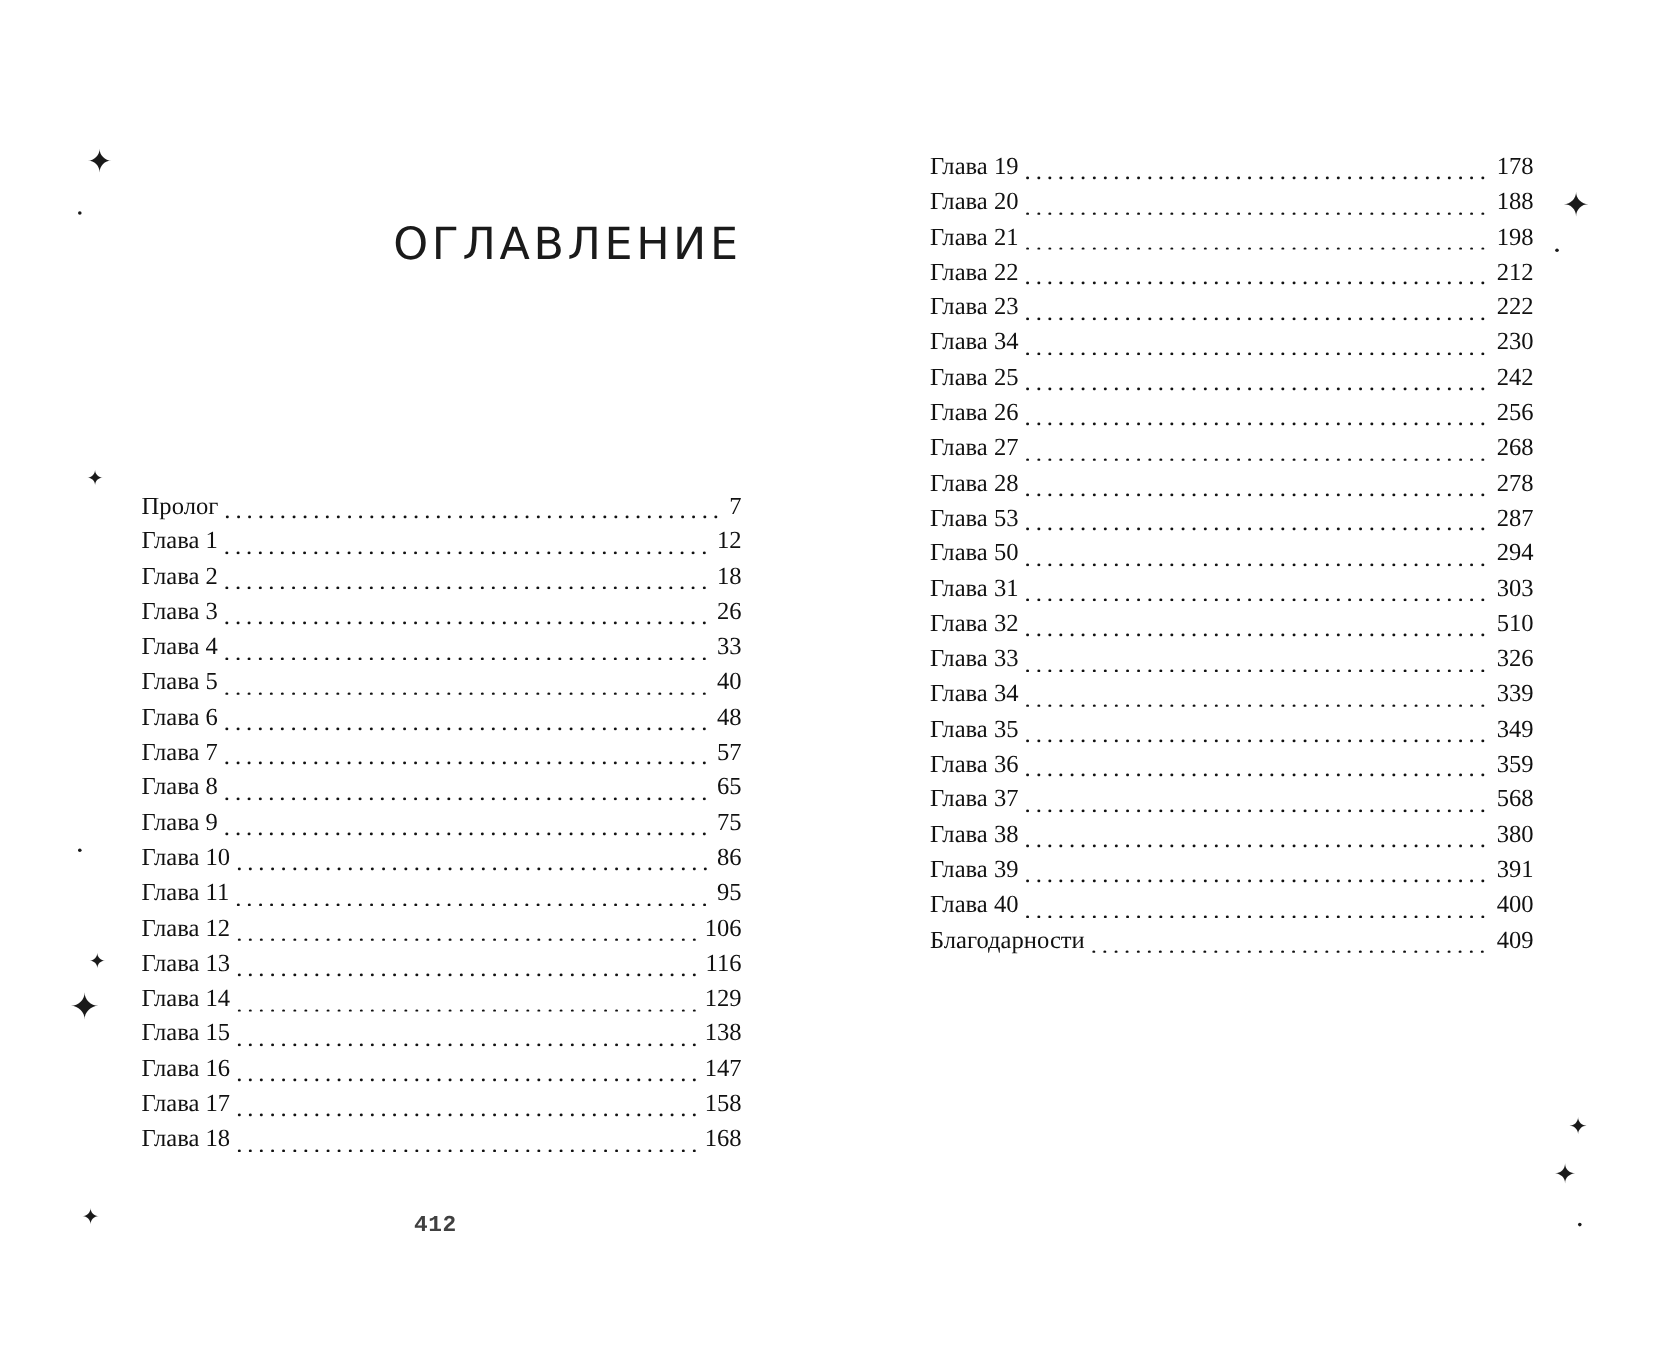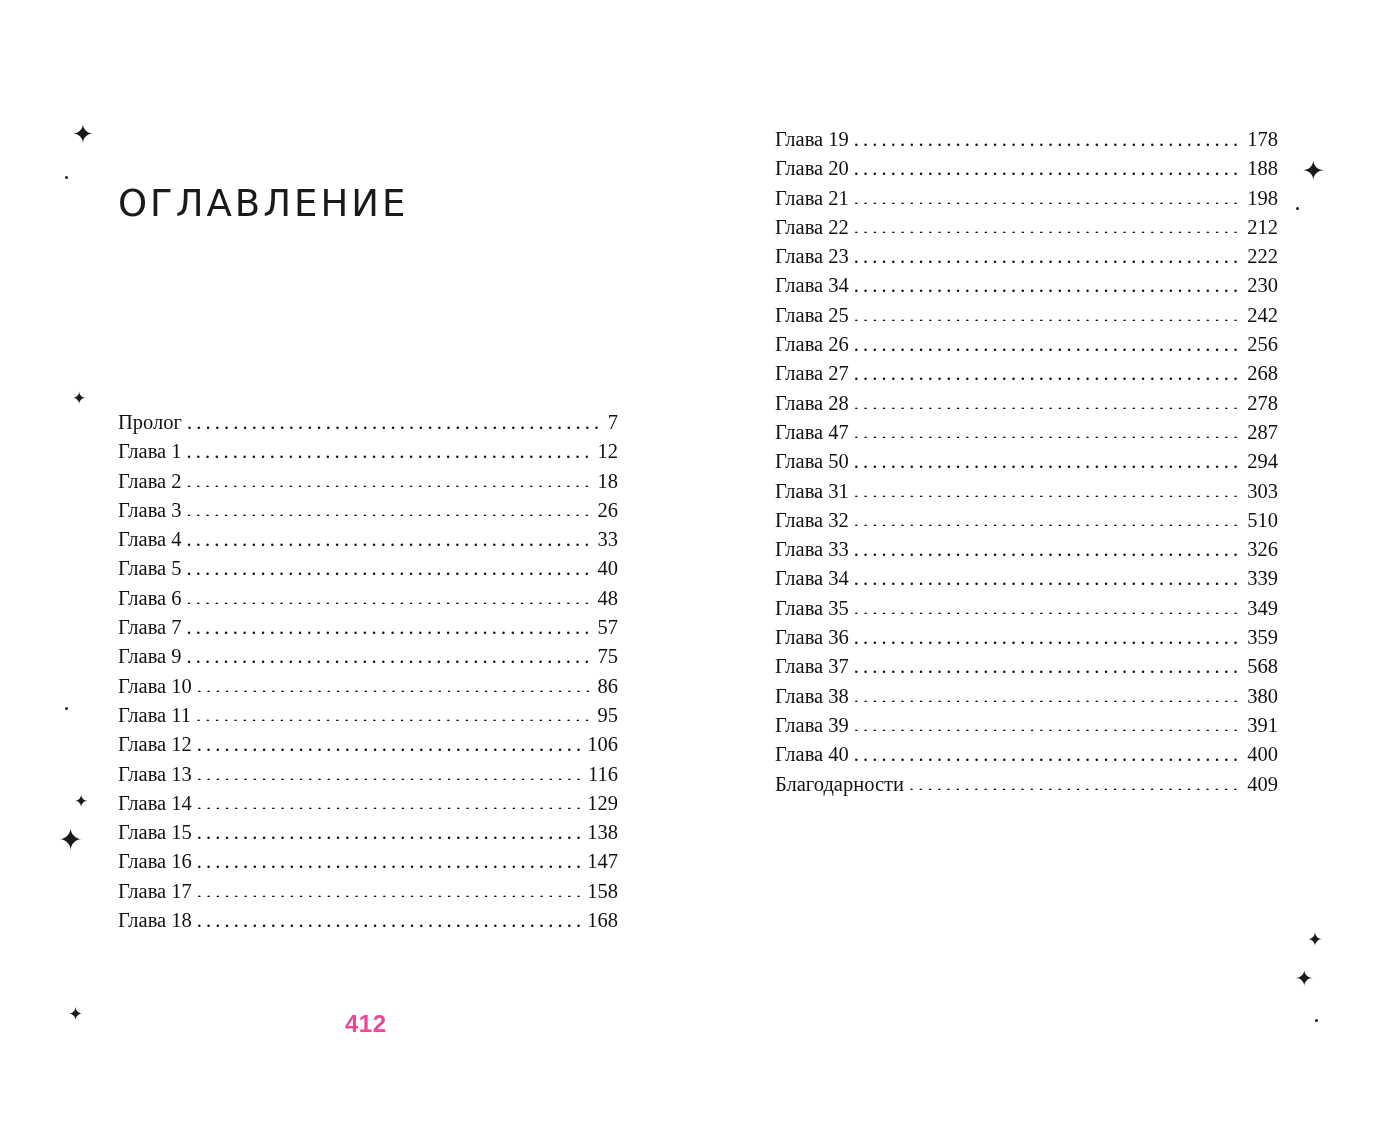--- a/index.html
+++ b/index.html
@@ -37,42 +37,42 @@
     position: absolute;
     left: 118px;
     top: 110px;
     width: 500px;
   }
   .toc-title {
     font-family: "DejaVu Sans", sans-serif;
     font-size: 37px;
     letter-spacing: 3px;
     color: #1a1a1a;
-    text-align: left;
+    text-align: right;
     margin: 0;
     padding-top: 72px;
     font-weight: 400;
   }
 
   .toc-list {
     position: absolute;
     left: 118px;
     top: 408px;
     width: 500px;
   }
   .toc-list-right {
     position: absolute;
     left: 775px;
     top: 125px;
     width: 503px;
   }
 
   .toc-row {
     display: flex;
-    align-items: flex-start;
+    align-items: center;
     font-size: 20.5px;
     line-height: 29.3px;
     white-space: nowrap;
   }
   .toc-label {
     flex: 0 0 auto;
     padding-right: 3px;
   }
   .toc-dots {
     flex: 1 1 auto;
@@ -93,24 +93,24 @@
   .toc-page {
     flex: 0 0 auto;
     padding-left: 3px;
     text-align: right;
   }
 
   .folio {
     position: absolute;
     left: 345px;
     top: 1010px;
-    font-family: Liberation Sans, sans-serif;
-    font-size: 24px;
+    font-family: Liberation Mono, monospace;
+    font-size: 19px;
     font-weight: bold;
-    color: #ec4899;
+    color: #404040;
     letter-spacing: 0.5px;
   }
 </style>
 </head>
 <body>
 
 <div class="page">
 
   <div id="decor-layer">
       <div class="sparkle" style="left: 72px; top: 122px; font-size: 26px;">✦</div>
@@ -166,20 +166,25 @@
         <span class="toc-label">Глава 6</span>
         <span class="toc-dots"></span>
         <span class="toc-page">48</span>
       </div>
       <div class="toc-row">
         <span class="toc-label">Глава 7</span>
         <span class="toc-dots"></span>
         <span class="toc-page">57</span>
       </div>
       <div class="toc-row">
+        <span class="toc-label">Глава 8</span>
+        <span class="toc-dots"></span>
+        <span class="toc-page">65</span>
+      </div>
+      <div class="toc-row">
         <span class="toc-label">Глава 9</span>
         <span class="toc-dots"></span>
         <span class="toc-page">75</span>
       </div>
       <div class="toc-row">
         <span class="toc-label">Глава 10</span>
         <span class="toc-dots"></span>
         <span class="toc-page">86</span>
       </div>
       <div class="toc-row">
@@ -269,21 +274,21 @@
         <span class="toc-label">Глава 27</span>
         <span class="toc-dots"></span>
         <span class="toc-page">268</span>
       </div>
       <div class="toc-row">
         <span class="toc-label">Глава 28</span>
         <span class="toc-dots"></span>
         <span class="toc-page">278</span>
       </div>
       <div class="toc-row">
-        <span class="toc-label">Глава 47</span>
+        <span class="toc-label">Глава 53</span>
         <span class="toc-dots"></span>
         <span class="toc-page">287</span>
       </div>
       <div class="toc-row">
         <span class="toc-label">Глава 50</span>
         <span class="toc-dots"></span>
         <span class="toc-page">294</span>
       </div>
       <div class="toc-row">
         <span class="toc-label">Глава 31</span>

